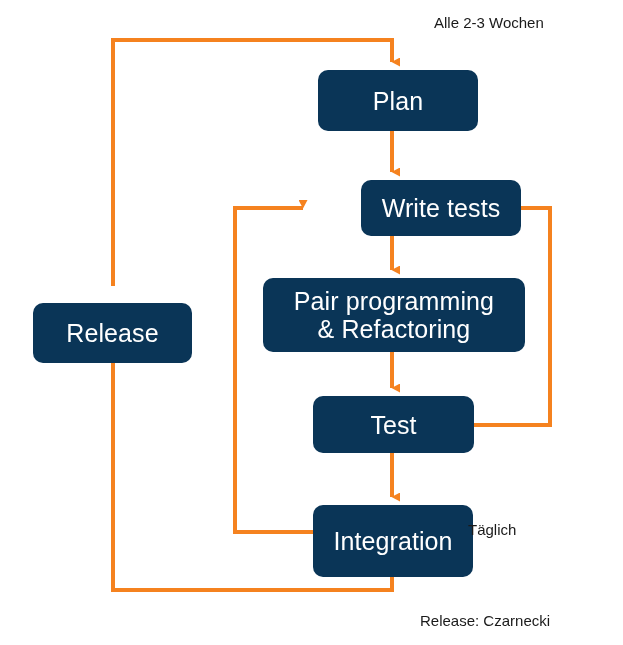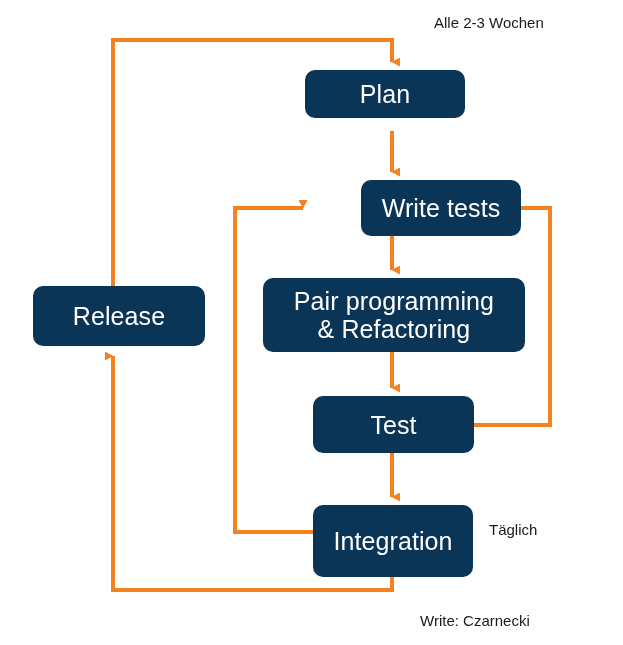--- a/index.html
+++ b/index.html
@@ -50,30 +50,30 @@
     position: absolute;
     color: #1a1a1a;
     font-family: "Liberation Sans", sans-serif;
     font-size: 15px;
     line-height: 1.2;
     white-space: nowrap;
     z-index: 4;
   }
 
   
-  #node-plan        { left: 305px; top: 70px;  width: 160px; height: 48px; }
+  #node-plan        { left: 318px; top: 70px;  width: 160px; height: 61px; }
   #node-write-tests { left: 313px; top: 180px; width: 160px; height: 56px; margin-left: 48px; }
   #node-pair        { left: 263px; top: 278px; width: 262px; height: 74px; }
   #node-test        { left: 313px; top: 396px; width: 161px; height: 57px; }
   #node-integration { left: 313px; top: 505px; width: 160px; height: 72px; }
-  #node-release     { left: 33px;  top: 286px; width: 172px; height: 60px; }
+  #node-release     { left: 33px;  top: 303px; width: 159px; height: 60px; }
 
   
   #ann-cadence  { left: 434px; top: 14px;  }
-  #ann-daily    { left: 489px; top: 521px; }
+  #ann-daily    { left: 468px; top: 521px; }
   #ann-source   { left: 420px; top: 612px; }
 </style>
 </head>
 <body>
 
 <div id="canvas">
 
   <svg class="diagram-svg" viewBox="0 0 623 645" xmlns="http://www.w3.org/2000/svg">
     <defs>
       <marker id="arrow-down" markerWidth="9" markerHeight="9" refX="4.5" refY="8" orient="auto" markerUnits="userSpaceOnUse">
@@ -132,15 +132,15 @@
   </div>
 
   <div class="node" id="node-release">
     <span class="node-label">Release</span>
   </div>
 
   <div class="annotation" id="ann-cadence">Alle 2-3 Wochen</div>
 
   <div class="annotation" id="ann-daily">Täglich</div>
 
-  <div class="annotation" id="ann-source">Write: Czarnecki</div>
+  <div class="annotation" id="ann-source">Release: Czarnecki</div>
 
 </div>
 
 </body></html>

